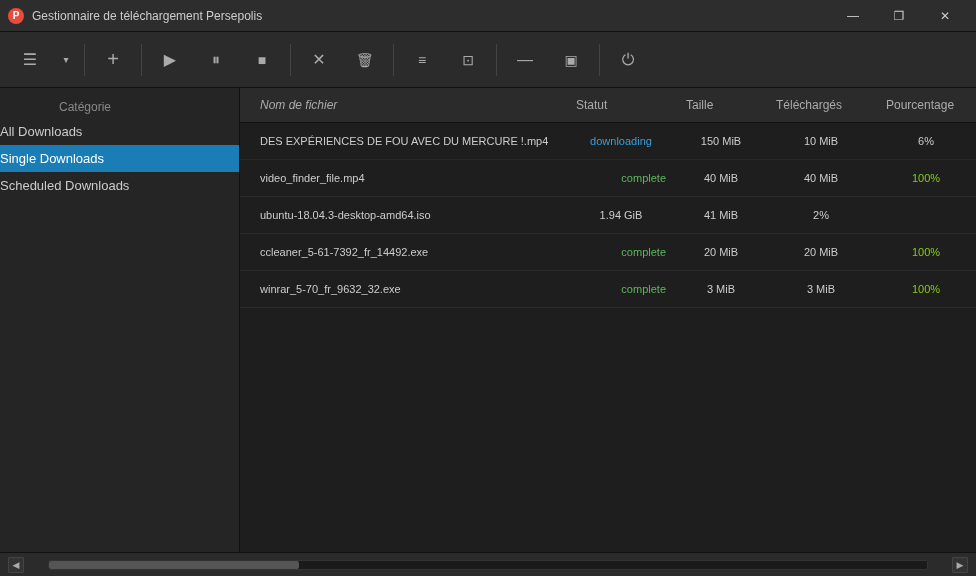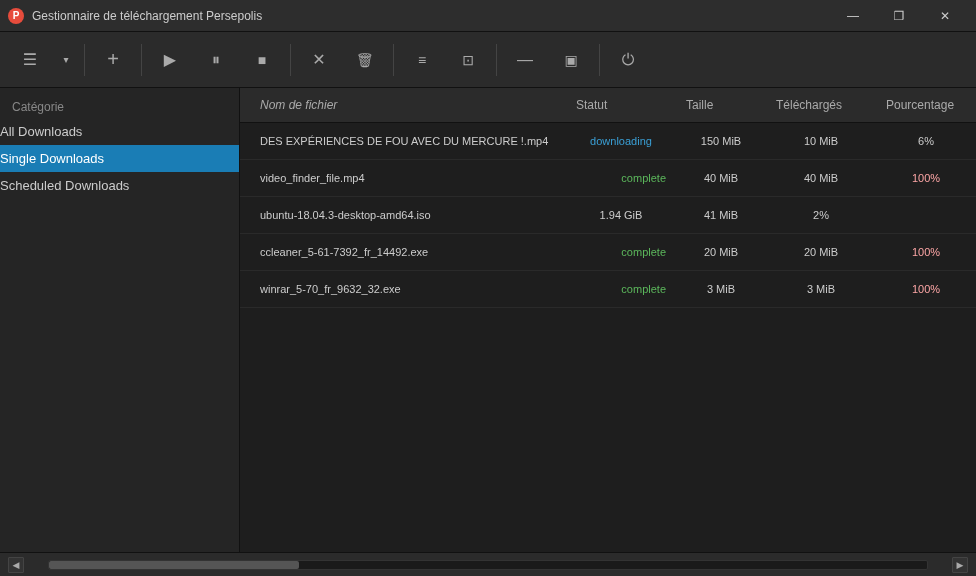--- a/index.html
+++ b/index.html
@@ -96,20 +96,21 @@
       width: 240px;
       min-width: 240px;
       background: #252525;
       border-right: 1px solid #111;
       padding-top: 4px;
     }
     .sidebar-header {
       padding: 8px 12px 4px 12px;
       color: #888;
       font-size: 12px;
+      margin-left: 47px;
     }
     .sidebar-item {
       padding: 6px 0;
       cursor: pointer;
       color: #cccccc;
       font-size: 13px;
     }
     .sidebar-item.active {
       background: #1a7db5;
       color: white;
@@ -153,21 +154,21 @@
       padding: 8px 10px;
       text-align: center;
       color: #cccccc;
       font-size: 11px;
     }
     .table-cell:first-child { text-align: left; padding-left: 20px; }
 
     .status-downloading { color: #3a9fd5; }
     .status-complete { color: #5cb85c; text-align: right; }
     .status-stopped { color: #999999; }
-    .pct-100 { color: #fca5a5; }
+    .pct-100 { color: #84cc16; }
     .pct-other { color: #cccccc; }
 
     
     .statusbar {
       height: 24px;
       background: #2b2b2b;
       border-top: 1px solid #111;
       display: flex;
       align-items: center;
       padding: 0 8px;

